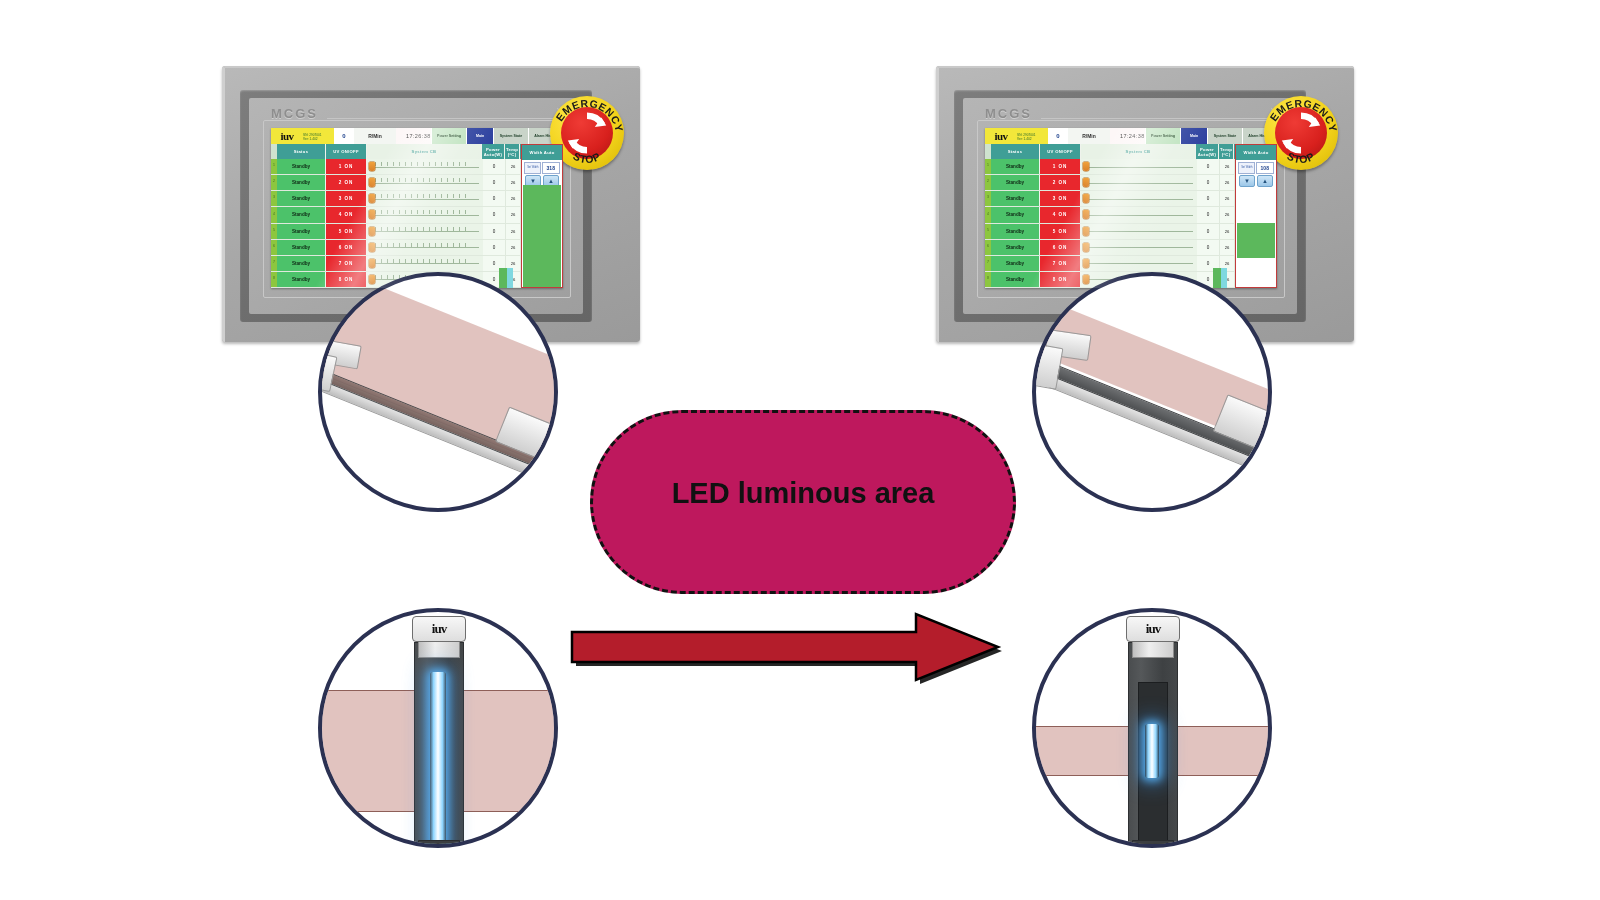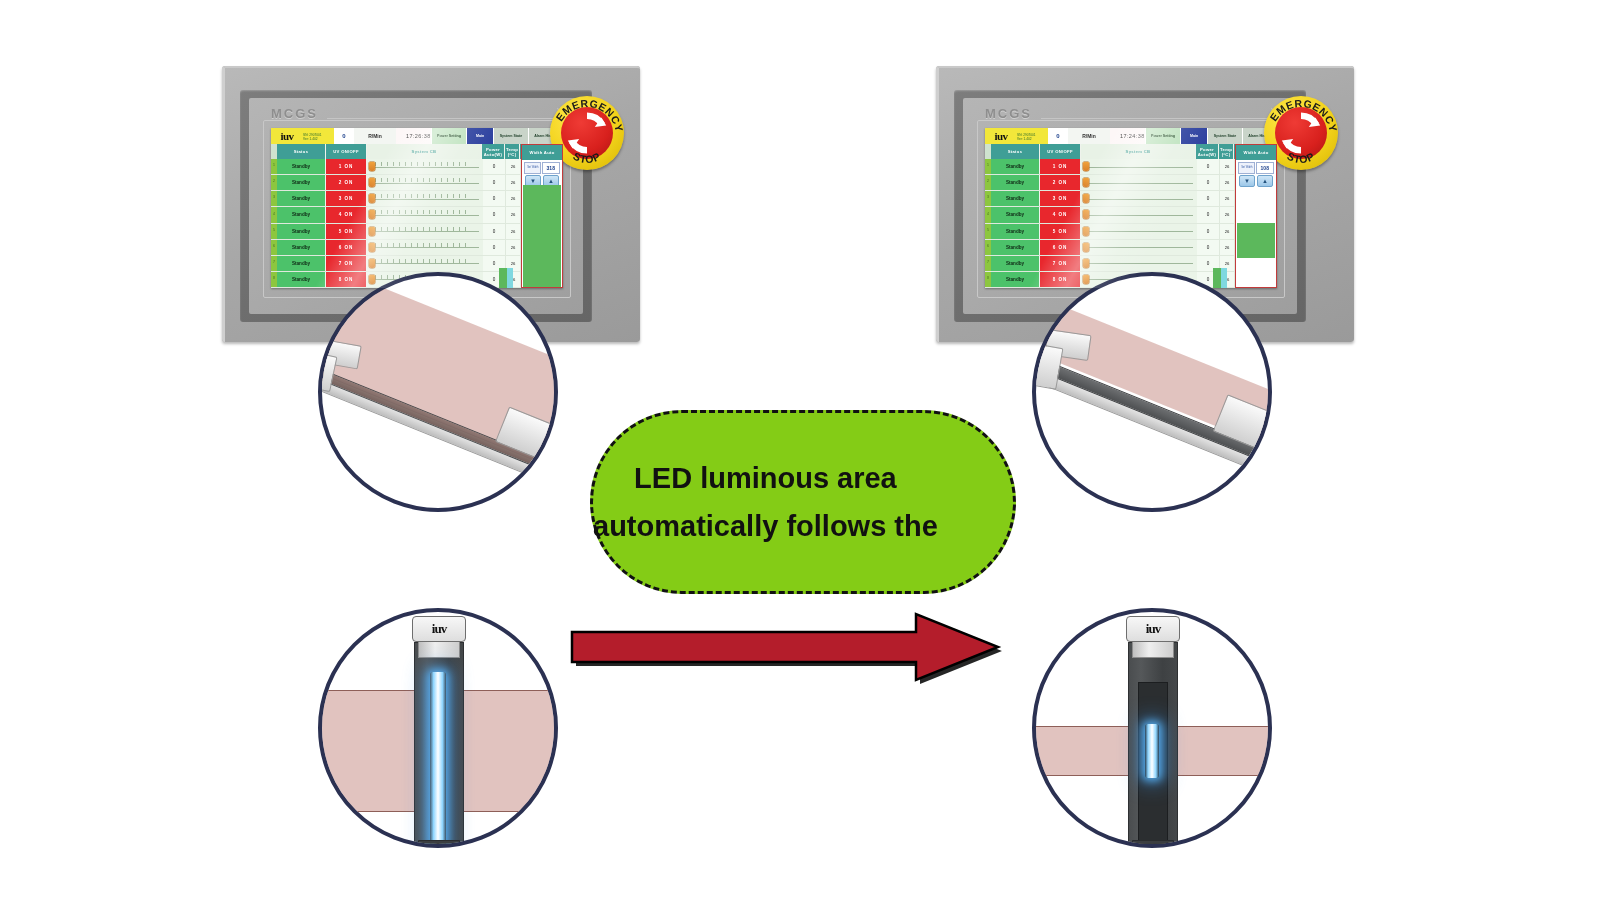--- a/index.html
+++ b/index.html
@@ -137,21 +137,21 @@
   .lamp-body{position:absolute;background:linear-gradient(90deg,#4a4d4f 0%,#55585a 25%,#3e4143 70%,#45484a 100%);
        border:1.5px solid #2e3032;}
   .lamp-inner{position:absolute;background:#2b2e30;border:1px solid #1c1e20;}
   .glow{position:absolute;border-radius:3px;
        background:linear-gradient(90deg,rgba(30,120,200,.25) 0%,#8fd6ff 22%,#ffffff 50%,#8fd6ff 78%,rgba(30,120,200,.25) 100%);
        box-shadow:0 0 9px 3px rgba(90,185,255,.85),0 0 20px 7px rgba(60,150,235,.45);}
   .lamp-foot{position:absolute;background:#3b3e40;border:1px solid #2a2c2e;border-radius:0 0 3px 3px;}
 
   
   .callout{position:absolute;border:3px dashed #111;border-radius:92px;display:flex;align-items:center;
-       text-align:center;background:#84cc16;}
+       justify-content:center;text-align:center;background:#be185d;}
   .callout span{font-family:"Liberation Sans",sans-serif;font-weight:700;font-size:29px;line-height:48px;color:#111;}
 
   
   .arrow{position:absolute;}
 </style>
 </head>
 <body>
 
 <div class="stage">
 
@@ -599,21 +599,21 @@
         
         
         
       </div>
     </div>
   </div>
 
   <div class="callout" style="left:590px;top:410px;width:420px;height:178px;">
     <div>
       <span>LED luminous area</span><br>
-      <span>automatically follows the</span><br>
+      <br>
     </div>
   </div>
 
   <svg class="arrow" style="left:566px;top:606px;" width="440" height="80" viewBox="0 0 440 80">
     <path d="M6 26 L350 26 L350 8 L432 41 L350 74 L350 56 L6 56 Z" fill="#000000" transform="translate(4,4)" opacity="0.85"></path>
     <path d="M6 26 L350 26 L350 8 L432 41 L350 74 L350 56 L6 56 Z" fill="#b41d2b" stroke="#000000" stroke-width="2.5" stroke-linejoin="miter"></path>
   </svg>
 
 </div>
 

